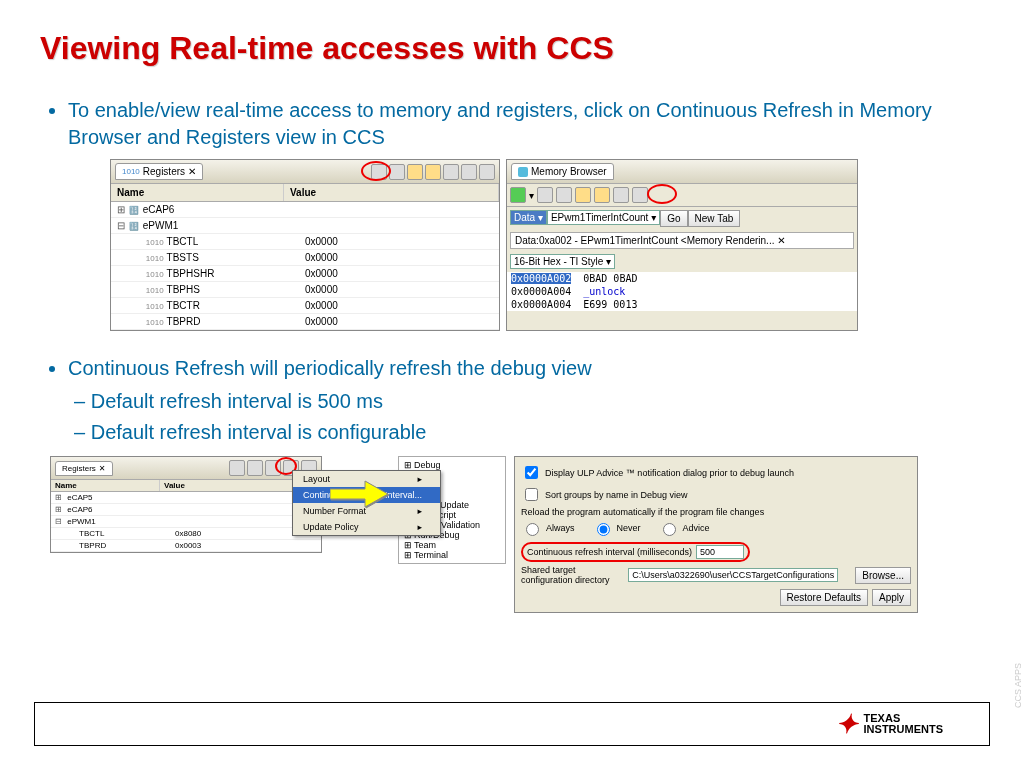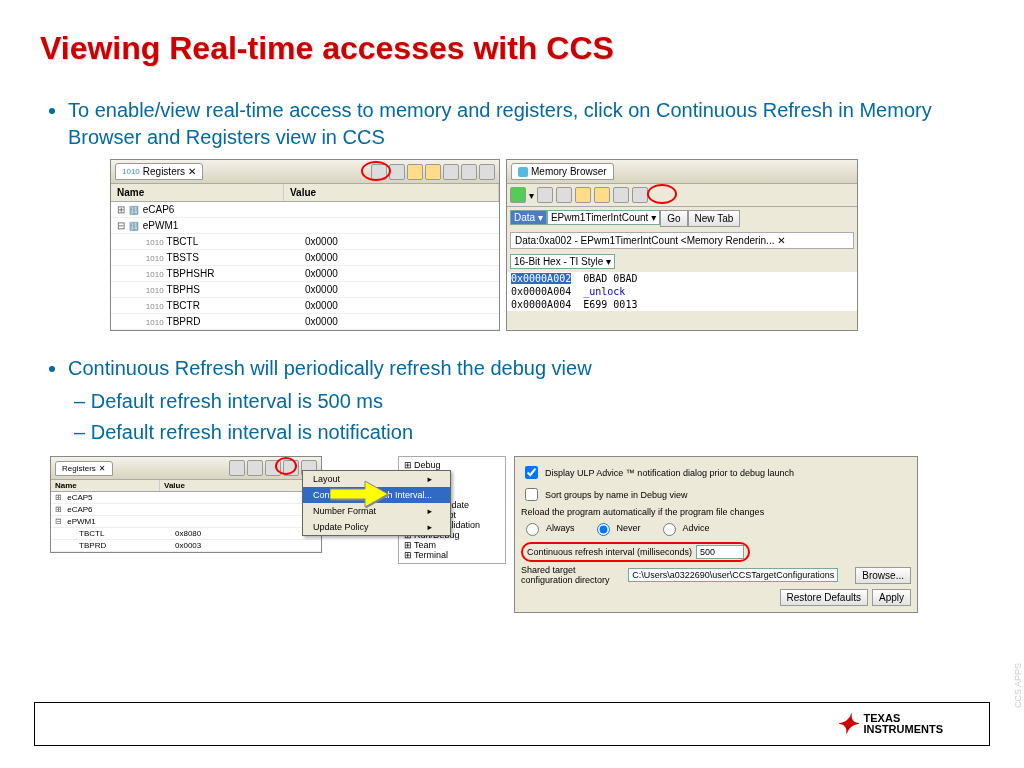--- a/index.html
+++ b/index.html
@@ -160,21 +160,21 @@
           <div>0x0000A004&nbsp;&nbsp;<span class="blue">_unlock</span></div>
           <div>0x0000A004&nbsp;&nbsp;E699 0013</div>
         </div>
   </div>
 </div>
 
 <ul class="main">
   <li><span>Continuous Refresh will periodically refresh the debug view</span>
     <ul class="sub">
       <li>Default refresh interval is 500 ms</li>
-      <li>Default refresh interval is notification</li>
+      <li>Default refresh interval is configurable</li>
     </ul>
   </li>
 </ul>
 
 <div class="row3">
 
   <div style="position:relative">
     <div class="smallpanel regpanel2">
       <div class="tabbar">
         <span class="tab" style="font-size:8px"><span>Registers</span> ✕</span>
@@ -207,21 +207,21 @@
             <div class="trow">
               <div style="width:100px;padding-left:16px"><span class="tree-toggle"></span> TBCTL</div>
               <div class="col-val">0x8080</div>
             </div>
             <div class="trow">
               <div style="width:100px;padding-left:16px"><span class="tree-toggle"></span> TBPRD</div>
               <div class="col-val">0x0003</div>
             </div>
           </div>
     </div>
-    <div class="menu" style="left:252px;top:14px" id="ctxmenu">
+    <div class="menu" style="left:242px;top:14px" id="ctxmenu">
           <div class="menu-item">Layout <span style="float:right">▸</span></div>
           <div class="menu-item sel-item">Continuous Refresh Interval...</div>
           <div class="menu-item">Number Format <span style="float:right">▸</span></div>
           <div class="menu-item">Update Policy <span style="float:right">▸</span></div>
         </div>
   </div>
 
   <div class="arrow" style="margin-top:20px">
     <svg viewBox="0 0 60 30">
           <polygon points="0,10 35,10 35,2 58,15 35,28 35,20 0,20" fill="#ffff00" stroke="#888" stroke-width="1"></polygon>

